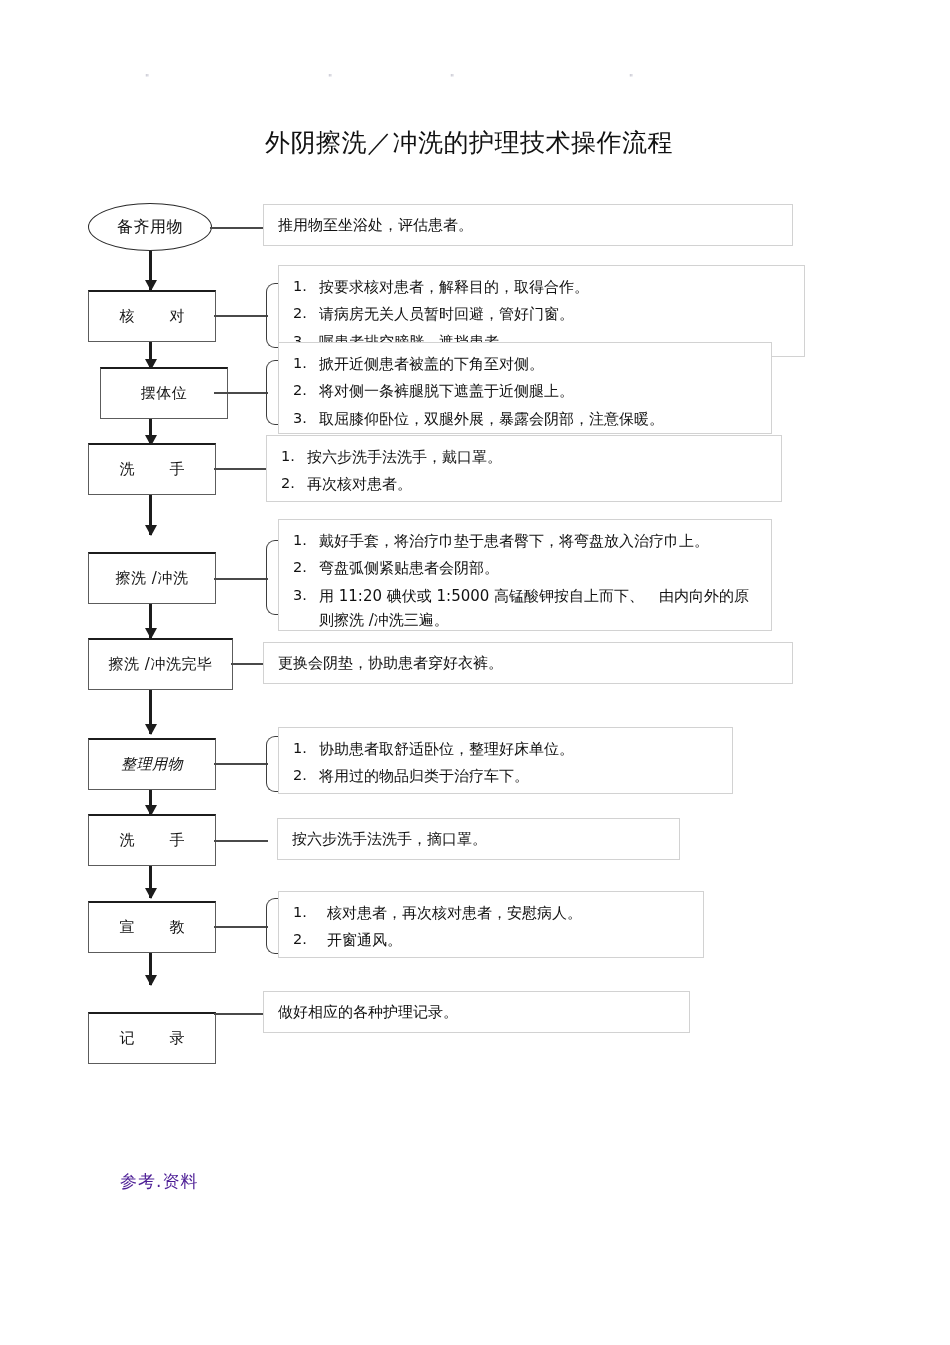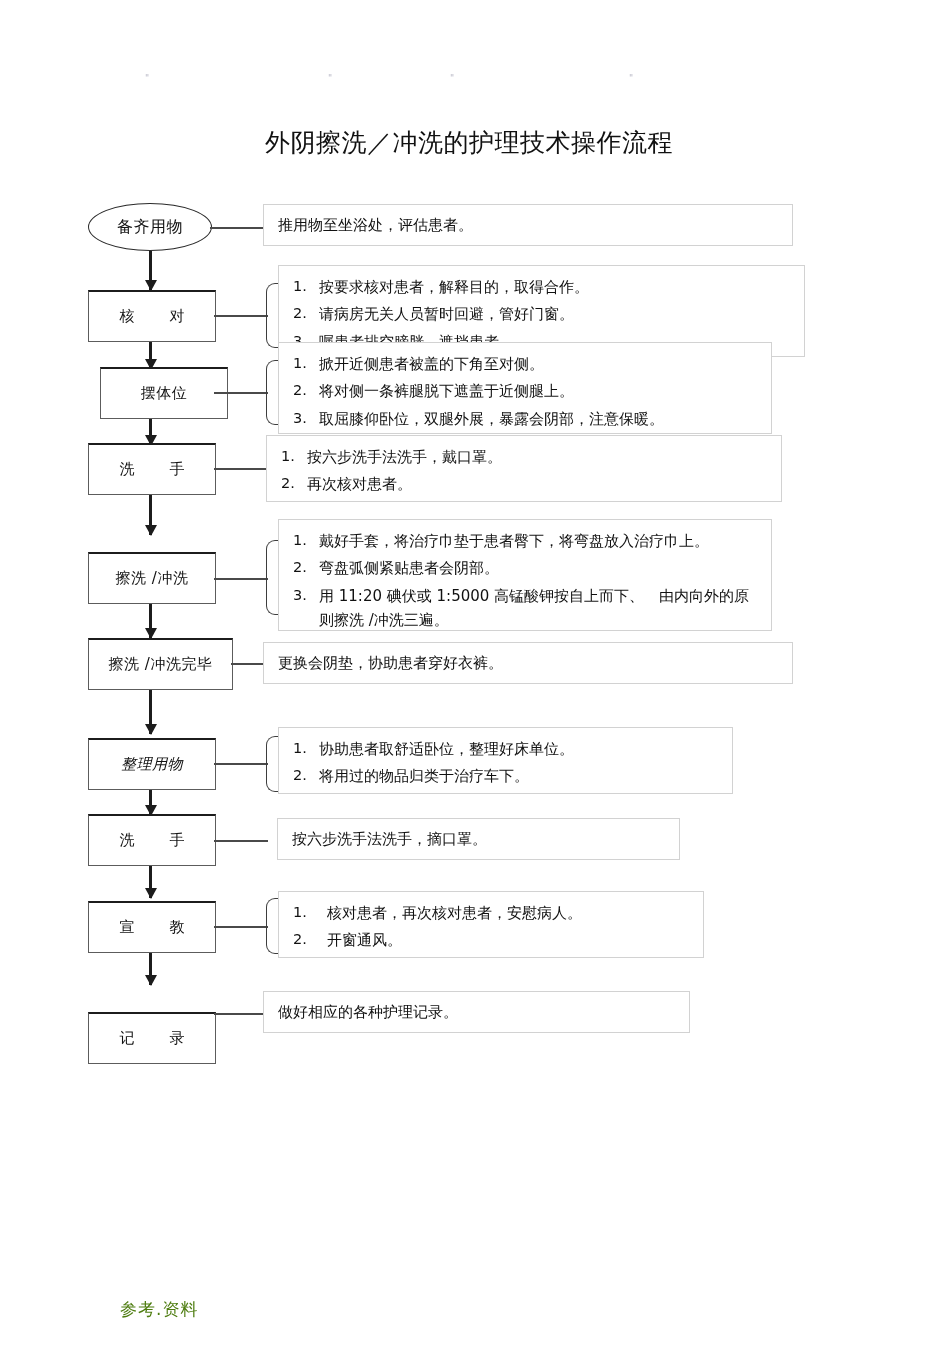--- a/index.html
+++ b/index.html
@@ -147,23 +147,23 @@
     left: 0;
     top: 0;
     font-size: 14.5px;
   }
   .panel.wide-num ol li { padding-left: 34px; }
 
   
   #footer {
     position: absolute;
     left: 120px;
-    top: 1298px;
+    top: 1170px;
     font-size: 17px;
-    color: #4d7c0f;
+    color: #4c1d95;
     letter-spacing: 1px;
   }
 </style>
 </head>
 <body>
 
 <div id="page">
 
   <div class="artifact" style="left:145px; top:76px;">"</div>
   <div class="artifact" style="left:328px; top:76px;">"</div>

